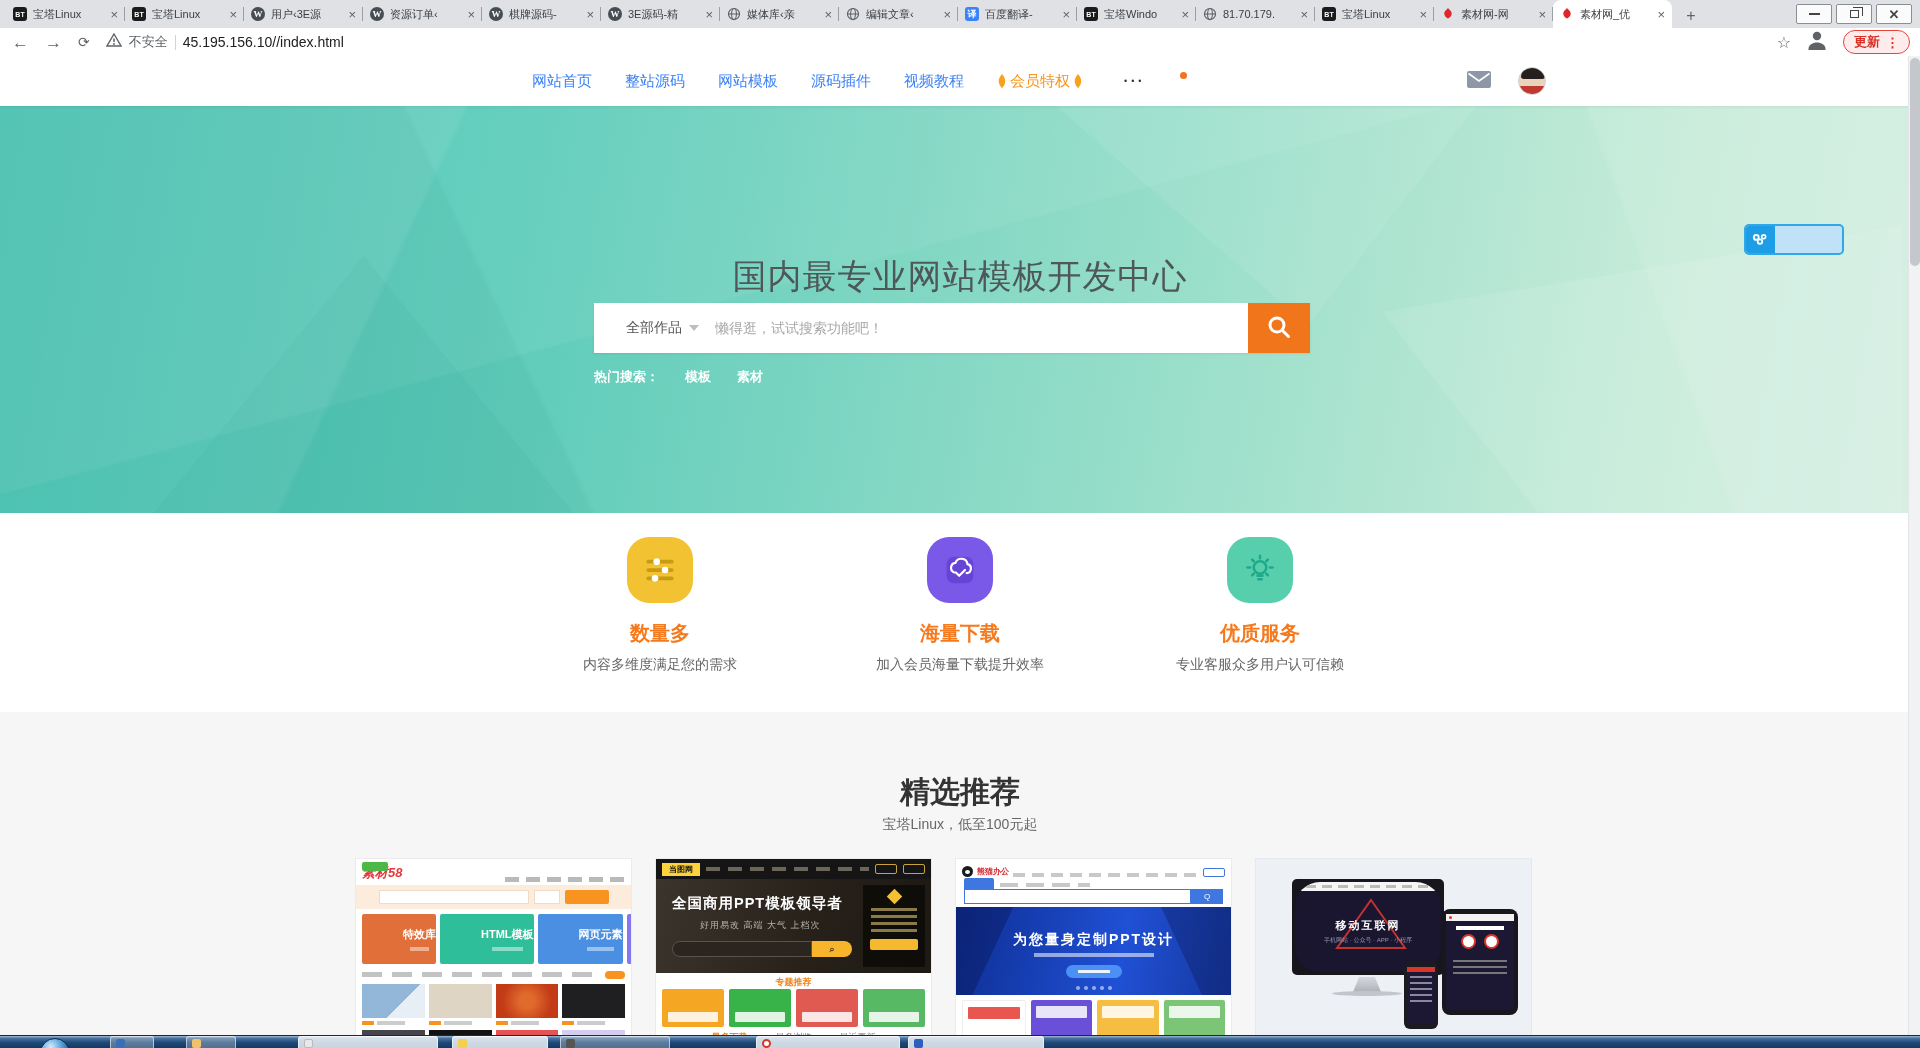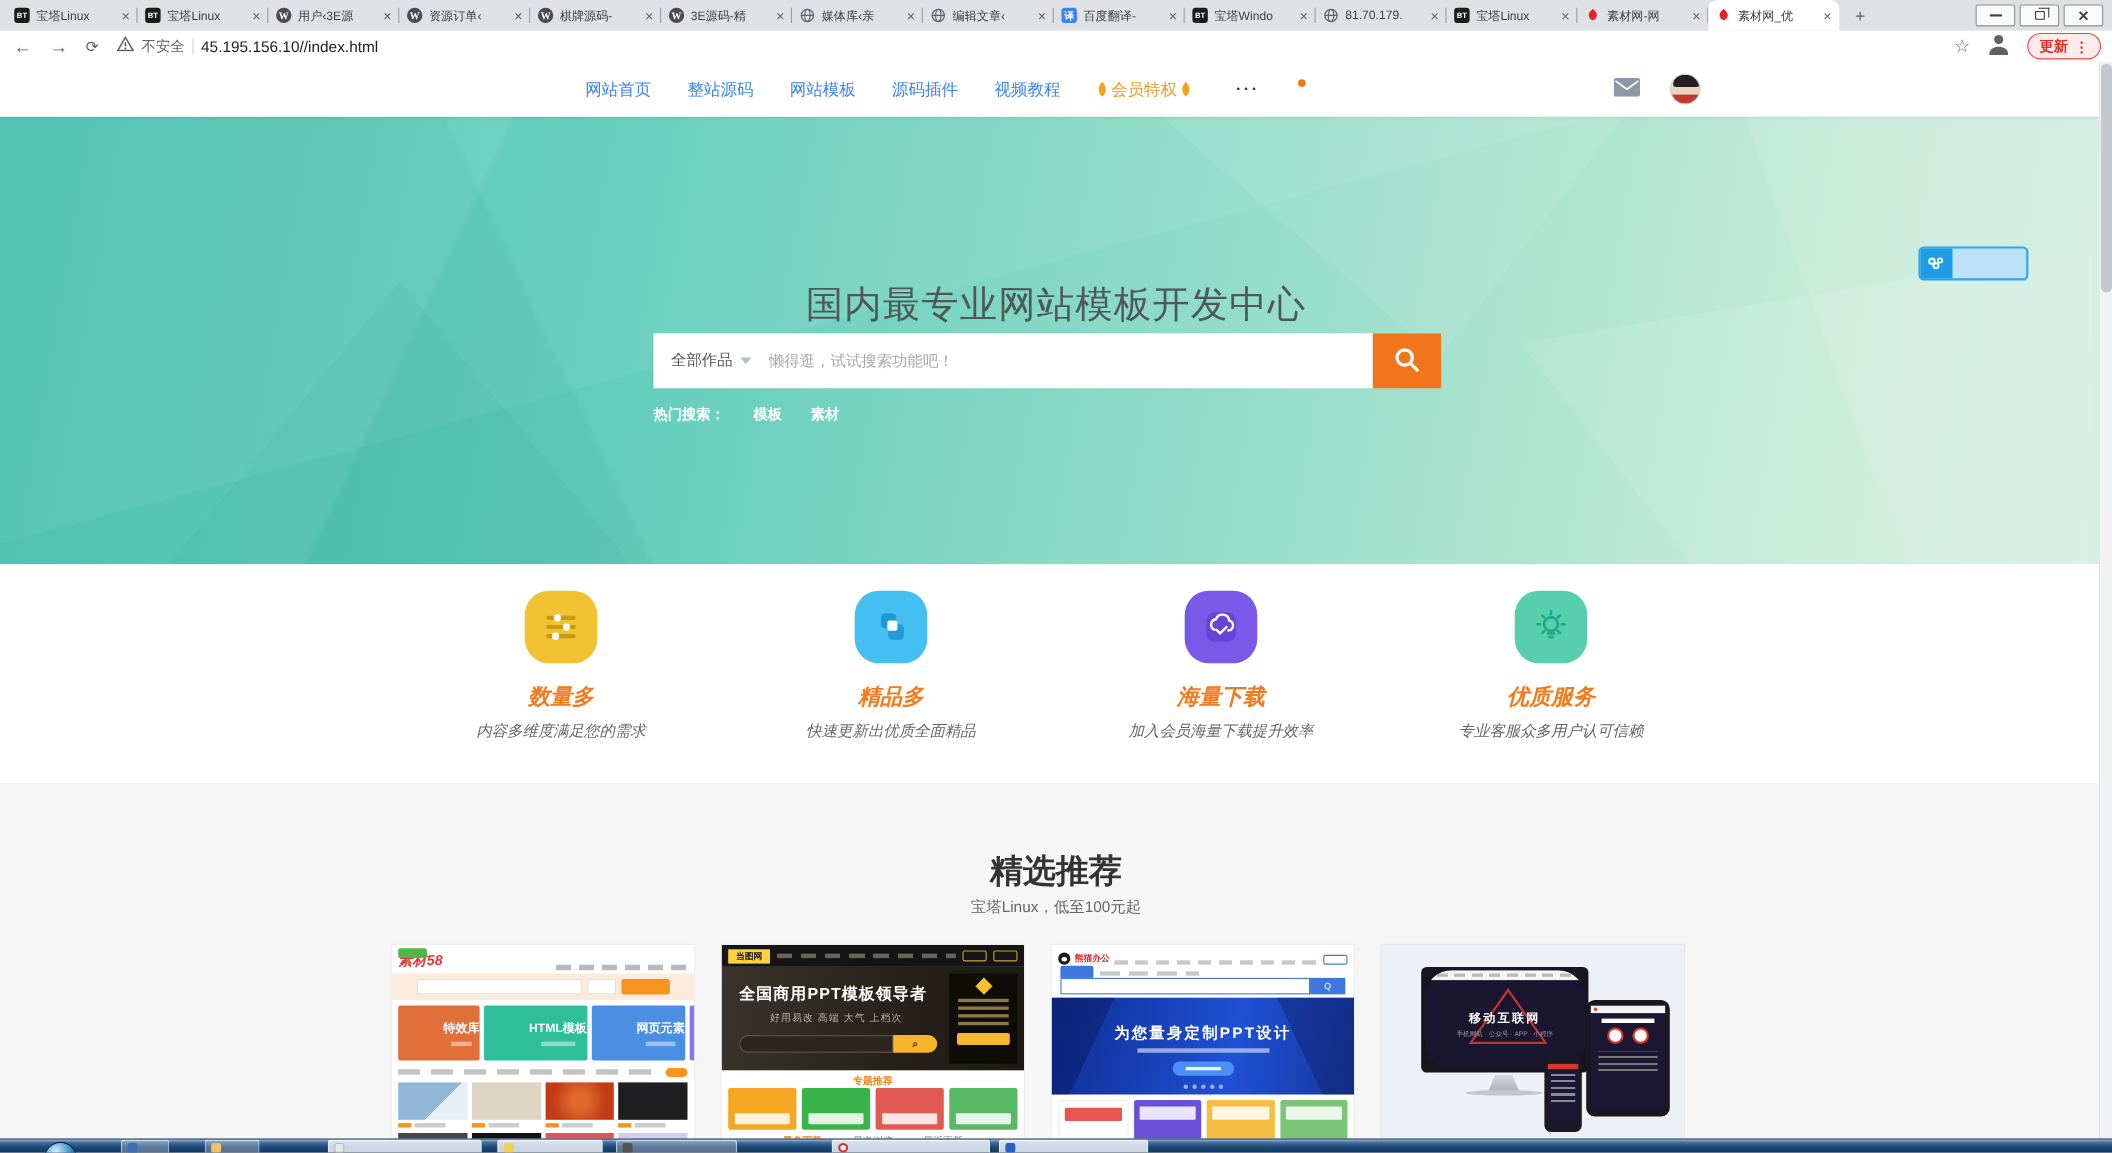--- a/index.html
+++ b/index.html
@@ -61,31 +61,31 @@
          linear-gradient(165deg, rgba(255,255,255,.06) 0 42%, rgba(255,255,255,0) 42.3%),
          linear-gradient(100deg,#3fc2b1 0%,#62cdbb 30%,#9adfca 62%,#c6ebd9 85%,#d2eee0 100%);}
   .facet{position:absolute;background:rgba(255,255,255,.08);}
   .f1{left:55%;top:0;width:420px;height:220px;clip-path:polygon(0 0,100% 0,60% 100%);}
   .f2{left:72%;top:120px;width:520px;height:287px;clip-path:polygon(0 30%,100% 0,100% 100%,30% 100%);background:rgba(255,255,255,.10);}
   .f3{left:8%;top:150px;width:420px;height:257px;clip-path:polygon(0 100%,50% 0,100% 100%);background:rgba(0,100,90,.04);}
   .netdisk{position:absolute;left:1744px;top:118px;width:100px;height:31px;border-radius:5px;background:#bfe2f8;border:2px solid #2ea8e6;display:flex;}
   .netdisk .nd-logo{width:29px;height:27px;background:#1d9de6;border-radius:3px 0 0 3px;display:flex;align-items:center;justify-content:center;}
   .hero-title{position:absolute;left:0;top:148px;width:1920px;text-align:center;font-size:34px;font-weight:500;color:#4e5858;letter-spacing:1px;}
   .searchwrap{position:absolute;left:594px;top:197px;width:716px;height:50px;background:#fff;display:flex;align-items:center;box-shadow:0 1px 2px rgba(0,0,0,.08);}
-  .search-cat{display:flex;align-items:center;gap:7px;padding:0 14px 0 16px;font-size:14px;color:#555;}
+  .search-cat{display:flex;align-items:center;gap:7px;padding:0 14px 0 16px;font-size:14px;color:#555;margin-left:16px;}
   .caret{width:0;height:0;border-left:5px solid transparent;border-right:5px solid transparent;border-top:6px solid #b9bfc4;}
   .search-input{flex:1;border:none;outline:none;font-size:14px;color:#333;font-family:"Liberation Sans",sans-serif;}
   .search-input::placeholder{color:#a8a8a8;}
   .search-btn{width:62px;height:50px;background:#f1751a;display:flex;align-items:center;justify-content:center;border:none;}
   .hotrow{position:absolute;left:594px;top:262px;display:flex;align-items:center;gap:26px;color:#fff;font-size:13px;font-weight:bold;}
   .hotrow .hot-link{cursor:pointer;}
 
   
   .features{position:absolute;left:0;top:457px;width:1920px;height:199px;background:#fff;display:flex;justify-content:center;gap:60px;}
-  .feat{width:240px;text-align:center;padding-top:24px;font-style:italic;}
+  .feat{width:240px;text-align:center;padding-top:24px;}
   .feat-ico{width:66px;height:66px;border-radius:22px;margin:0 auto;display:flex;align-items:center;justify-content:center;}
   .fi-yellow{background:#f2c233;}.fi-blue{background:#45bff2;}.fi-purple{background:#7a58e8;}.fi-teal{background:#57cfac;}
   .feat-title{margin-top:17px;font-size:20px;font-weight:bold;color:#f5791d;}
   .feat-desc{margin-top:9px;font-size:14px;color:#666;}
 
   
   .featured{position:absolute;left:0;top:656px;width:1920px;height:323px;background:#f6f6f6;}
   .sec-title{position:absolute;left:0;top:60px;width:1920px;text-align:center;font-size:30px;font-weight:bold;color:#333;}
   .sec-sub{position:absolute;left:0;top:104px;width:1920px;text-align:center;font-size:14px;color:#666;}
   .cards{position:absolute;left:355px;top:146px;display:flex;gap:23px;}
@@ -436,31 +436,20 @@
               </g>
               <circle cx="20" cy="14" r="4" fill="#fff"></circle>
               <circle cx="30" cy="24" r="4" fill="#fff"></circle>
               <circle cx="18" cy="34" r="4" fill="#fff"></circle>
             </svg>
         </div>
         <div class="feat-title">数量多</div>
         <div class="feat-desc">内容多维度满足您的需求</div>
       </div>
       <div class="feat">
-        <div class="feat-ico fi-blue">
-          <svg width="40" height="40" viewBox="0 0 48 48">
-              <rect x="13" y="9" width="17" height="17" rx="5" fill="#1e9ad6"></rect>
-              <rect x="21" y="21" width="17" height="17" rx="5" fill="#1e9ad6"></rect>
-              <rect x="20" y="17" width="11" height="11" rx="2" fill="#fff"></rect>
-            </svg>
-        </div>
-        <div class="feat-title">精品多</div>
-        <div class="feat-desc">快速更新出优质全面精品</div>
-      </div>
-      <div class="feat">
         <div class="feat-ico fi-purple">
           <svg width="40" height="40" viewBox="0 0 48 48">
               <rect x="8" y="8" width="32" height="32" rx="9" fill="#6743d6"></rect>
               <path d="M17 27a6 6 0 0 1 1.5-11.5A7.5 7.5 0 0 1 33 17a5.5 5.5 0 0 1-1 10.8" fill="none" stroke="#fff" stroke-width="2.6" stroke-linecap="round"></path>
               <polyline points="19,27 23,31 30,24" fill="none" stroke="#fff" stroke-width="2.6" stroke-linecap="round" stroke-linejoin="round"></polyline>
             </svg>
         </div>
         <div class="feat-title">海量下载</div>
         <div class="feat-desc">加入会员海量下载提升效率</div>
       </div>

